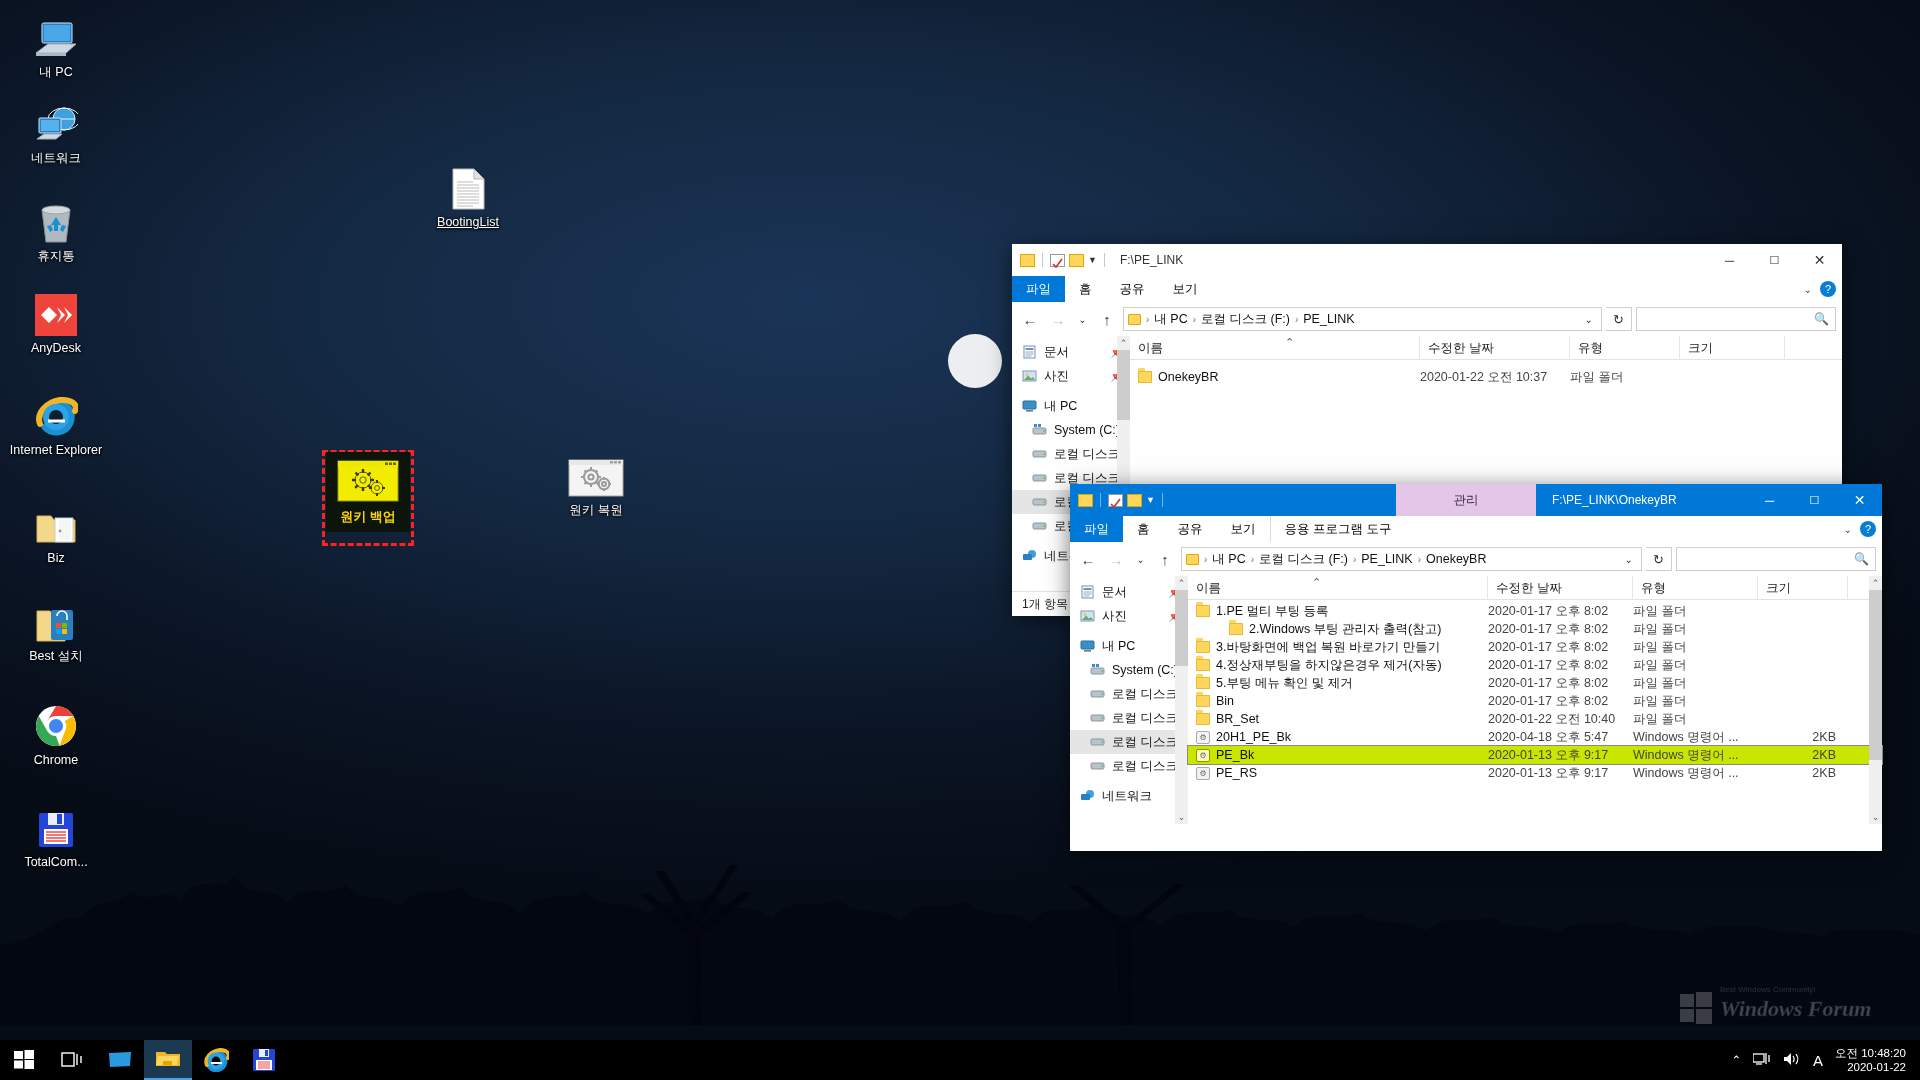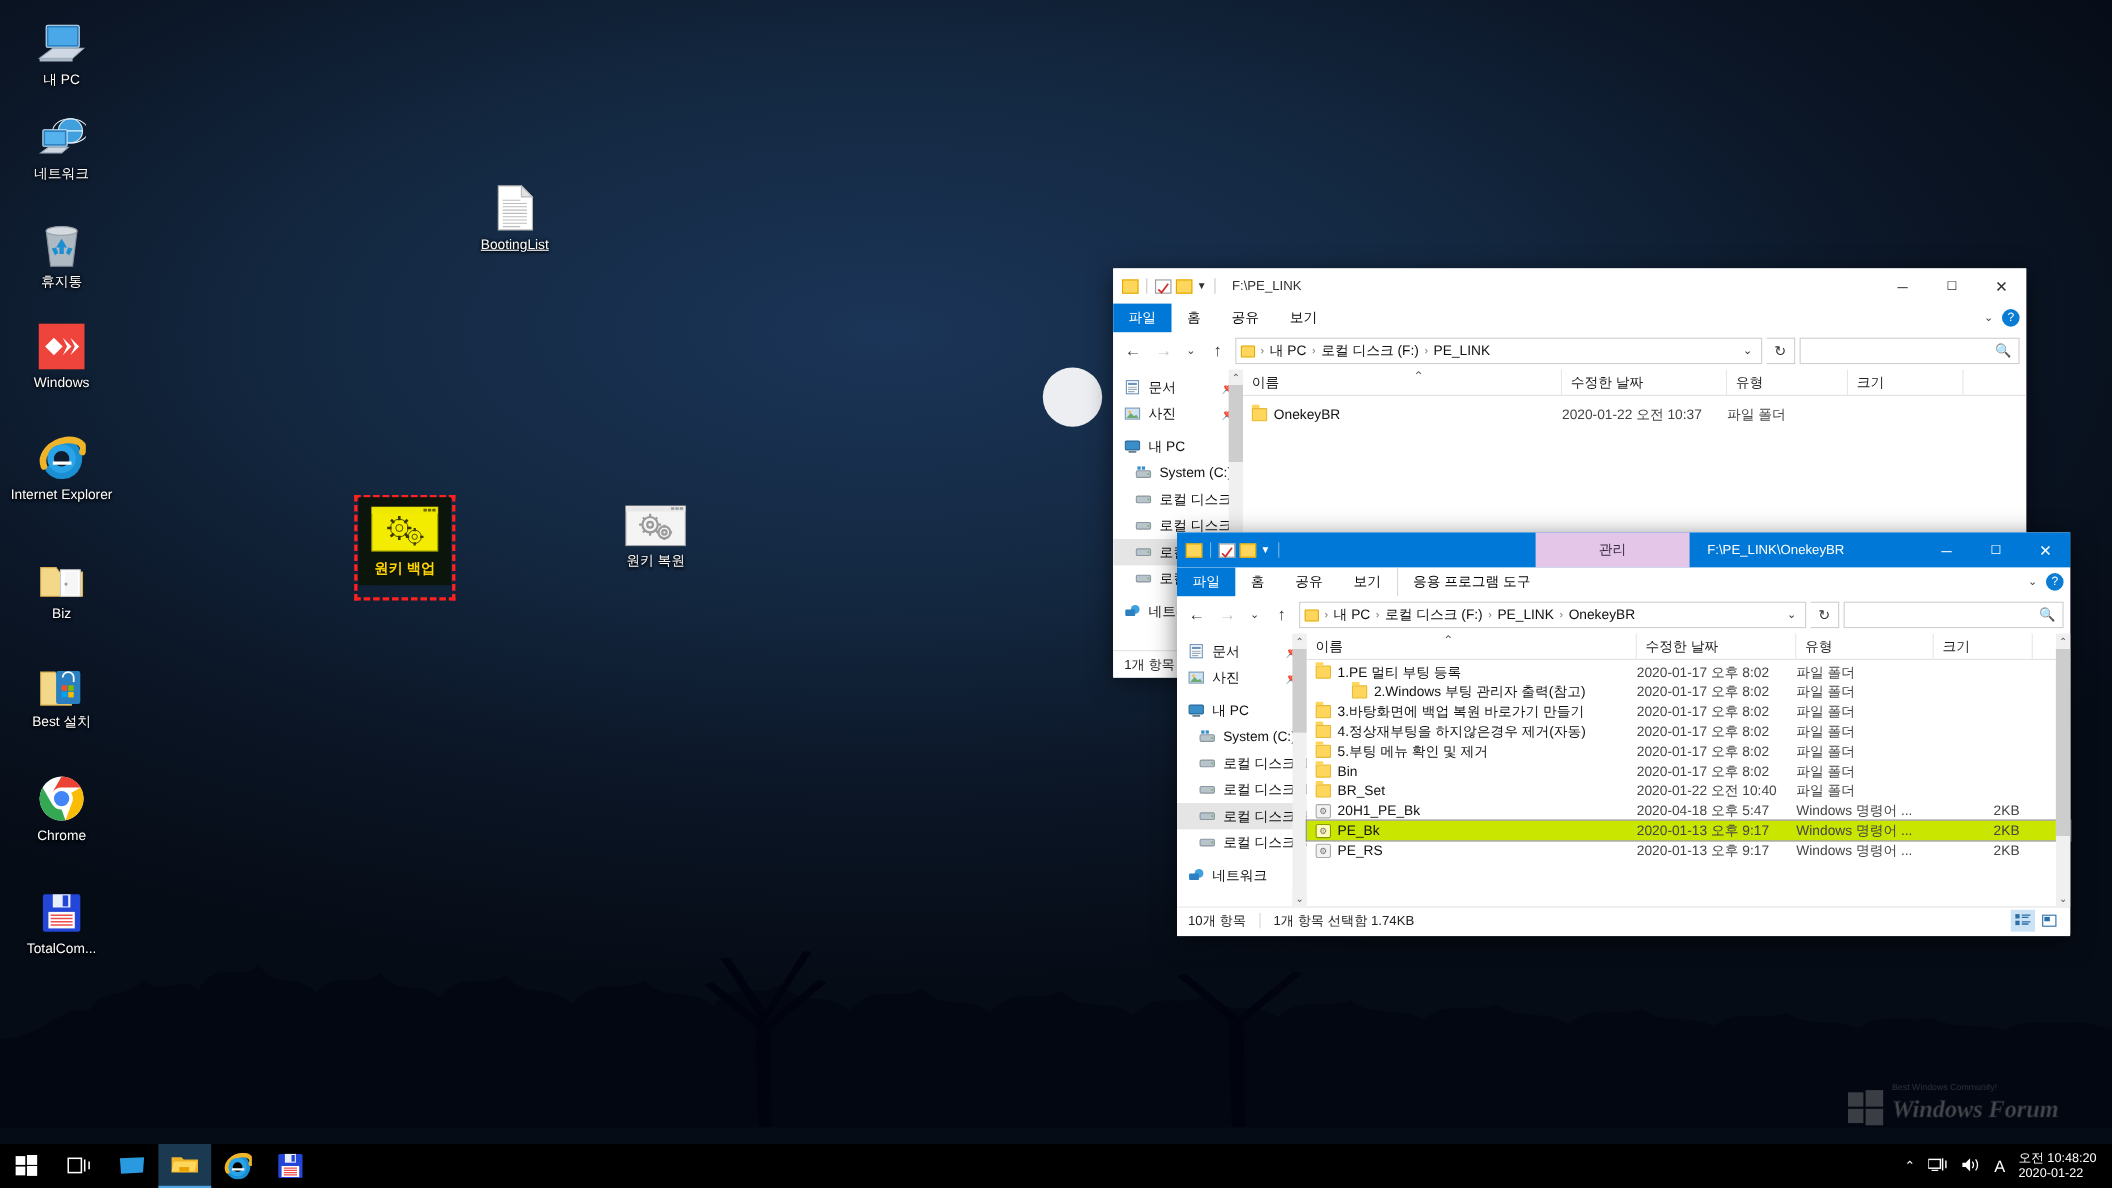--- a/index.html
+++ b/index.html
@@ -106,21 +106,21 @@
   .vb { width:22px; height:20px; display:flex; align-items:center; justify-content:center; font-size:11px; color:#2a6ea8; }
   .vb.act { background:#cce3f5; }
 
   
   #taskbar { position:absolute; left:0; right:0; bottom:0; height:40px; background:#000;
              display:flex; align-items:center; }
   .tbtn { width:48px; height:40px; display:flex; align-items:center; justify-content:center; }
   .tbtn.active { background:#1b3a52; border-bottom:2px solid #4ea3e0; }
   #tray { margin-left:auto; display:flex; align-items:center; gap:12px; padding-right:14px;
           color:#fff; font-size:11.5px; }
-  #clock { line-height:14px; }
+  #clock { text-align:right; line-height:14px; }
 
   .wm { position:absolute; right:20px; bottom:46px; opacity:.30; }
 
   .cursorDot { position:absolute; width:54px; height:54px; border-radius:50%; background:#fff; opacity:.92; }
 </style>
 </head>
 <body>
 
 <div id="desktop">
 
@@ -185,21 +185,21 @@
 
   <div class="dicon" style="left:8px;  top:288px;">
     <span class="glyph">
       <svg width="42" height="42" viewBox="0 0 42 42">
         <rect width="42" height="42" fill="#ef443b"></rect>
         <path d="M6 21 L14 13 L22 21 L14 29 Z" fill="#fff"></path>
         <path d="M22 13 L30 21 L22 29 L26 21 Z" fill="#fff"></path>
         <path d="M29 13 L37 21 L29 29 L33 21 Z" fill="#fff"></path>
       </svg>
     </span>
-    <span class="lbl">Windows</span>
+    <span class="lbl">AnyDesk</span>
   </div>
 
   <div class="dicon" style="left:8px;  top:390px;">
     <span class="glyph">
       <svg width="44" height="42" viewBox="0 0 44 42">
         <path d="M22 6 a15 15 0 1 1 -11 25" fill="none" stroke="#1a8fd1" stroke-width="7" stroke-linecap="round"></path>
         <path d="M6 28 C2 18 12 6 26 4 C38 3 44 9 41 15" fill="none" stroke="#f0b429" stroke-width="6" stroke-linecap="round"></path>
         <circle cx="22" cy="21" r="10" fill="none" stroke="#2aa3e8" stroke-width="6"></circle>
         <path d="M14 25 h17" stroke="#fff" stroke-width="3"></path>
       </svg>
@@ -782,40 +782,20 @@
       </div>
 
       <div style="position:absolute; right:0; top:0; bottom:0; width:13px; background:#f0f0f0;">
         <div style="position:absolute; top:0; width:13px; height:14px; font-size:9px; color:#5a5a5a; display:flex; align-items:center; justify-content:center;">⌃</div>
         <div style="position:absolute; top:14px; width:13px; height:170px; background:#cdcdcd;"></div>
         <div style="position:absolute; bottom:0; width:13px; height:14px; font-size:9px; color:#5a5a5a; display:flex; align-items:center; justify-content:center;">⌄</div>
       </div>
     </div>
   </div>
 
-  <div class="statusbar">
-    <span>10개 항목</span>
-    <span class="divd"></span>
-    <span>1개 항목 선택함 1.74KB</span>
-    <span class="viewbtns">
-      <span class="vb act">
-        <svg width="14" height="12" viewBox="0 0 14 12">
-            <rect x="0" y="0" width="4" height="4" fill="#2a6ea8"></rect>
-            <rect x="0" y="6" width="4" height="4" fill="#2a6ea8"></rect>
-            <path d="M6 1h8M6 3h6M6 7h8M6 9h6" stroke="#2a6ea8" stroke-width="1.2"></path>
-          </svg>
-      </span>
-      <span class="vb">
-        <svg width="14" height="12" viewBox="0 0 14 12">
-            <rect x="1" y="1" width="12" height="10" fill="none" stroke="#2a6ea8"></rect>
-            <rect x="2.5" y="2.5" width="5" height="4" fill="#2a6ea8"></rect>
-          </svg>
-      </span>
-    </span>
-  </div>
 </div>
 
 <div id="taskbar">
   <div class="tbtn">
     <svg width="20" height="20" viewBox="0 0 20 20">
       <rect x="0" y="1" width="9" height="8" fill="#fff"></rect>
         <rect x="10.5" y="0" width="9.5" height="9" fill="#fff"></rect>
       <rect x="0" y="10.5" width="9" height="8" fill="#fff"></rect>
         <rect x="10.5" y="10" width="9.5" height="9" fill="#fff"></rect>
     </svg>

